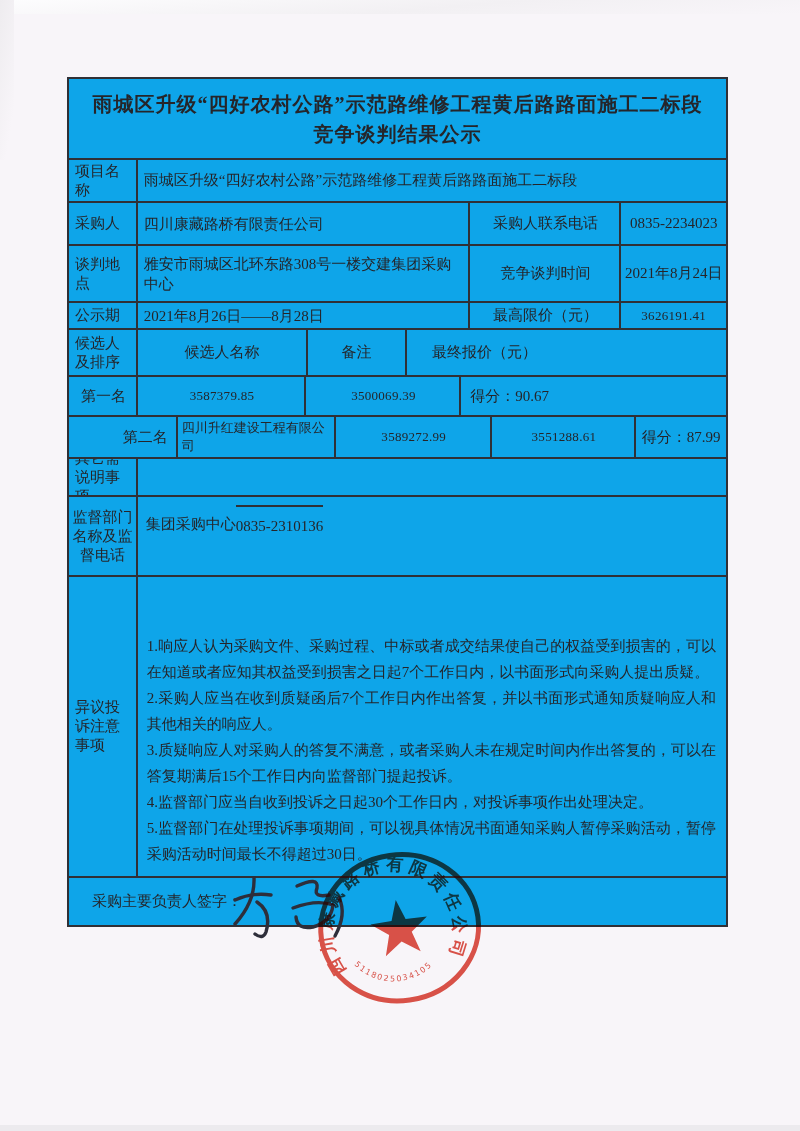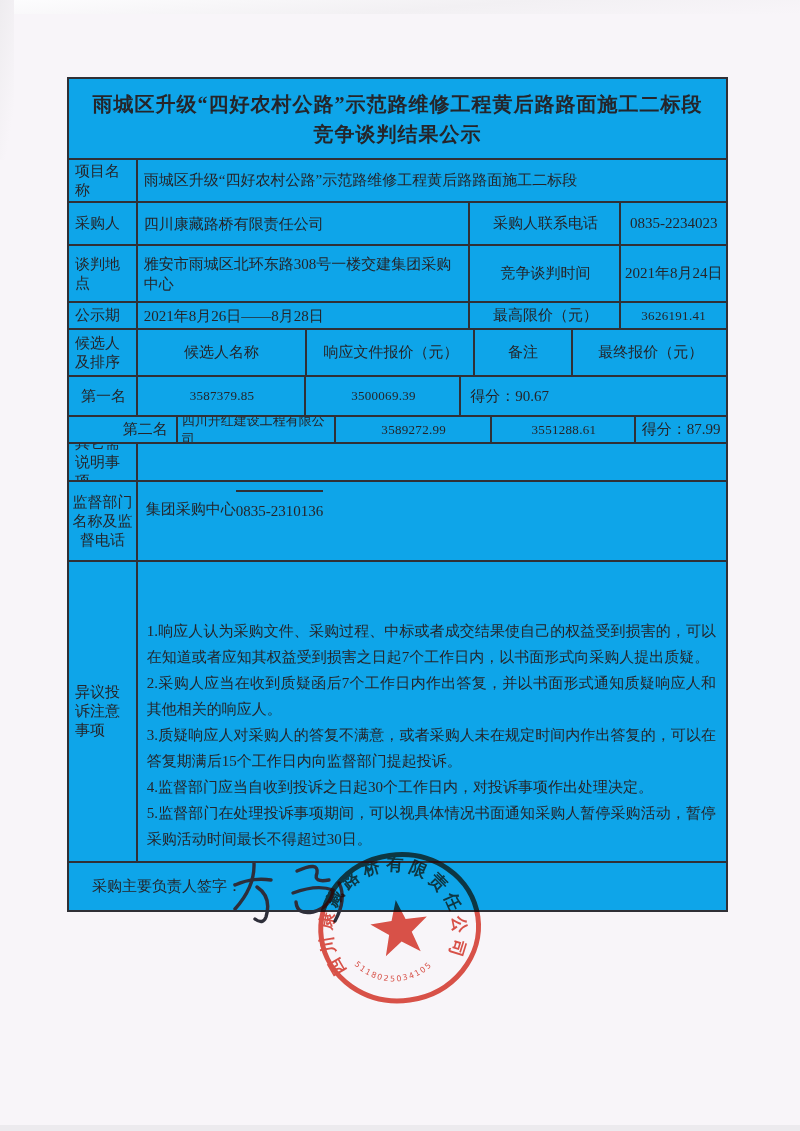--- a/index.html
+++ b/index.html
@@ -37,21 +37,21 @@
             font-size:15px; padding:2px 4px 2px 6px; overflow:hidden; }
   .t-row .t-cell:first-child { border-left:none; }
 
   .row-title { height:79px; }
   .row-project { height:43px; }
   .row-purchaser { height:43px; }
   .row-location { height:57px; }
   .row-publicity { height:27px; }
   .row-candheader { height:47px; }
   .row-cand1 { height:40px; }
-  .row-cand2 { height:27px;padding-left:44px; }
+  .row-cand2 { height:42px;padding-left:44px; }
   .row-other { height:38px; }
   .row-superv { height:80px; }
   .row-objection { height:301px; }
   .row-sign { height:49px; position:relative; }
 
   .title-cell {
     width:657px; flex-direction:column; justify-content:center;
     text-align:center; font-weight:bold; font-size:20px; line-height:30px;
     letter-spacing:1px; padding:0 10px;
   }
@@ -130,21 +130,20 @@
   <div class="t-row row-publicity">
     <div class="t-cell lbl">公示期</div>
     <div class="t-cell w-val">2021年8月26日——8月28日</div>
     <div class="t-cell w-lab2">最高限价（元）</div>
     <div class="t-cell w-val2 num">3626191.41</div>
   </div>
 
   <div class="t-row row-candheader">
     <div class="t-cell c-rank lbl-left" style="justify-content:flex-start;">候选人及排序</div>
     <div class="t-cell c-name hdr" style="font-size:15px;">候选人名称</div>
-    <div class="t-cell c-doc hdr">响应文件报价（元）</div>
     <div class="t-cell c-rem hdr">备注</div>
     <div class="t-cell c-fin hdr">最终报价（元）</div>
   </div>
 
   <div class="t-row row-cand1">
     <div class="t-cell c-rank">第一名</div>
     <div class="t-cell c-doc num">3587379.85</div>
     <div class="t-cell c-fin num">3500069.39</div>
     <div class="t-cell c-rem">得分：90.67</div>
   </div>

